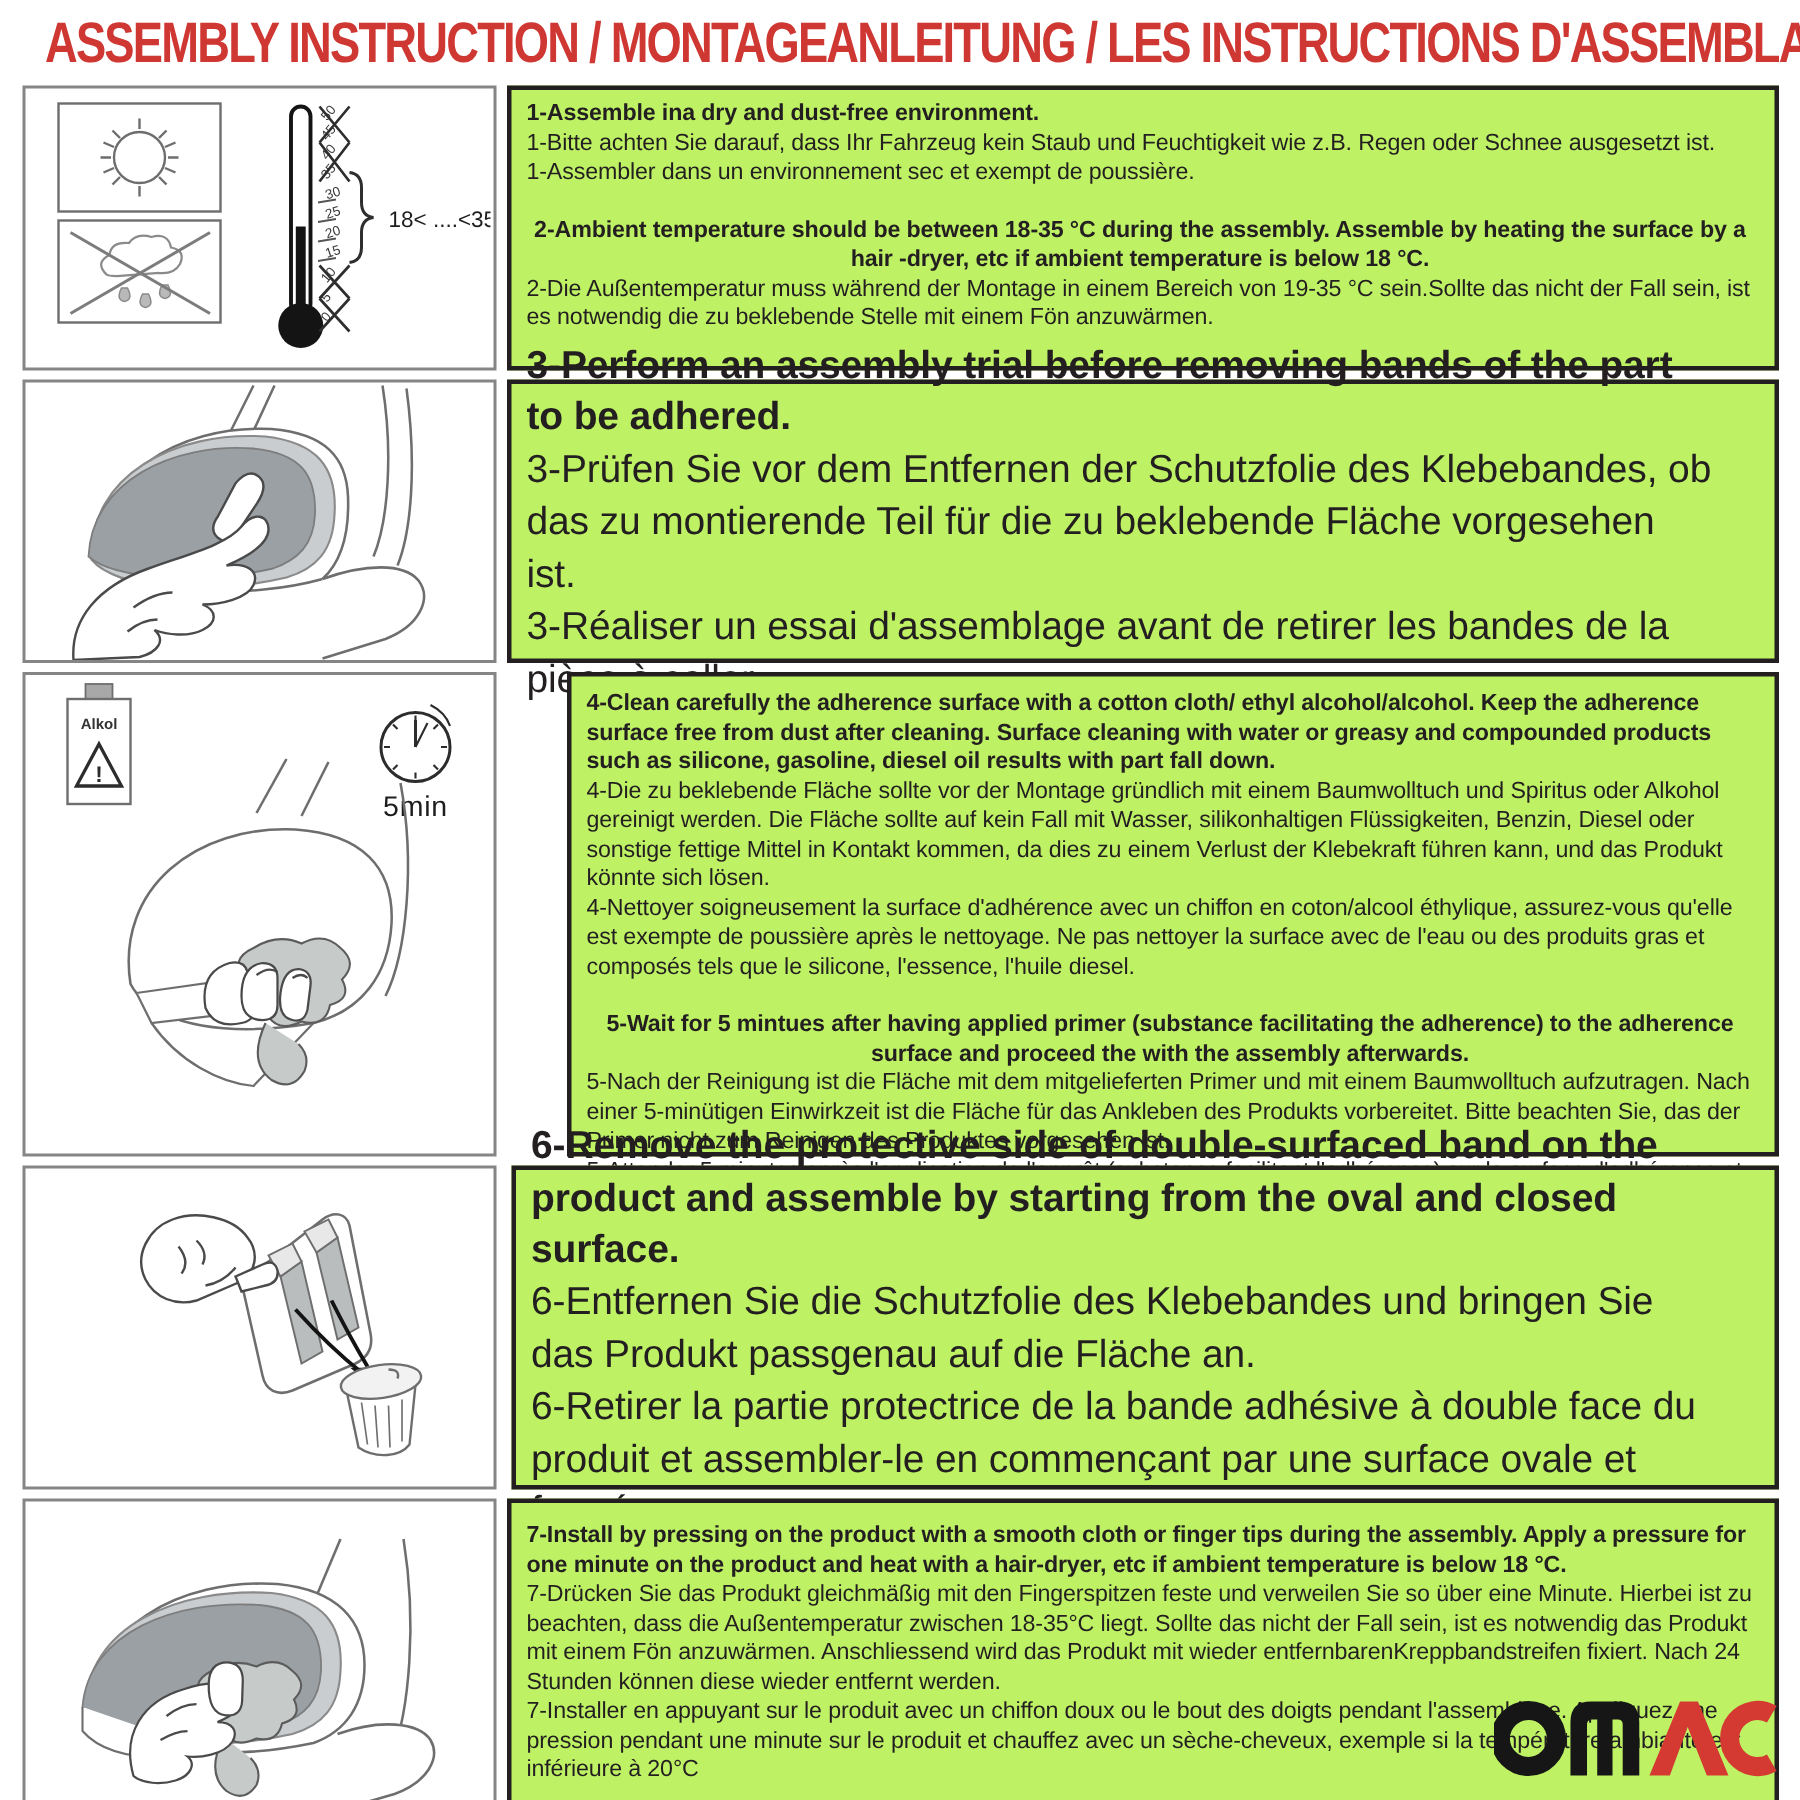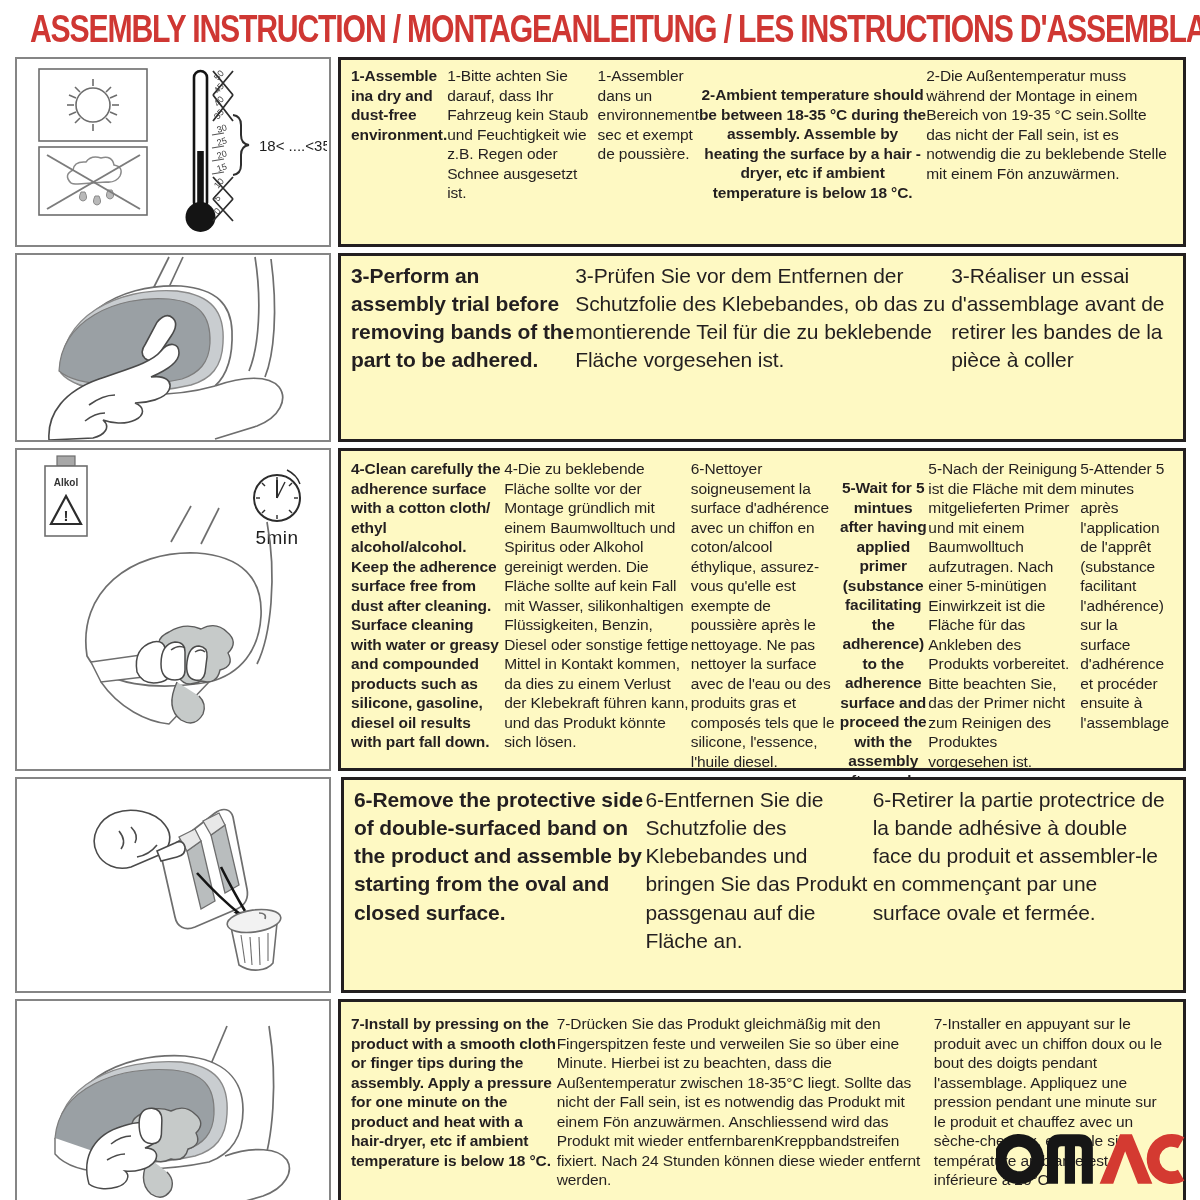--- a/index.html
+++ b/index.html
@@ -10,29 +10,29 @@
     font-size:38px;font-weight:700;letter-spacing:-1.5px;color:#cf3733;
     transform:scaleX(0.795);transform-origin:left top;white-space:nowrap;
   }
   .rows{position:absolute;left:15px;top:57px;width:1171px;}
   .row{display:flex;gap:7px;margin-bottom:6px;}
   .illus{
     width:312px;flex:0 0 312px;background:#fff;border:2px solid #858585;
     display:flex;align-items:center;justify-content:center;overflow:hidden;
   }
   .txt{
-    flex:1;background:#fef9c3;border:3px solid #231f20;
+    flex:1;background:#bef264;border:3px solid #231f20;
     padding:6px 14px 6px 10px;box-sizing:border-box;
-    display:flex;
+    display:flex;flex-direction:column;
   }
   .vcenter{justify-content:center;}
   .txt p{margin:0;font-size:15.5px;line-height:1.26;letter-spacing:-0.1px;}
   .txt p.b{font-weight:700;}
   .txt p.gap{margin-top:19px;text-align:center;}
-  .txt.big p{font-size:21px;line-height:1.34;max-width:790px;}
+  .txt.big p{font-size:26px;line-height:1.34;max-width:790px;}
   .r1{height:190px;} .r2{height:189px;} .r3{height:323px;} .r4{height:216px;gap:10px;} .r5{height:233px;}
   .r5 .txt{padding-top:12px;}
   svg{display:block;}
   svg text{font-family:"Liberation Sans","DejaVu Sans",sans-serif;}
   .logo{position:absolute;right:12px;top:1128px;width:192px;height:62px;}
 </style>
 </head>
 <body>
 
 <div class="page">
@@ -205,24 +205,24 @@
             <g fill="#ffffff" stroke="#4a4a4a" stroke-width="1.5">
               <path d="M118,222 q-4,-24 16,-30 q10,-2 12,6 l4,22 q2,10 -8,12 q-18,4 -24,-10 z"></path>
               <path d="M142,214 q0,-20 14,-22 q10,0 10,10 l0,18 q0,10 -10,10 q-14,0 -14,-16 z"></path>
               <path d="M168,212 q2,-16 12,-16 q9,1 8,11 l-2,16 q-2,9 -10,7 q-10,-2 -8,-18 z"></path>
               <path d="M152,200 q8,-6 14,-2" fill="none"></path>
               <path d="M176,202 q6,-4 10,0" fill="none"></path>
             </g>
           </g>
         </svg>
       </div>
-      <div class="txt" style="padding-top:8px;">
+      <div class="txt" style="padding-top:8px;margin-left:40px;">
         <p class="b">4-Clean carefully the adherence surface with a cotton cloth/ ethyl alcohol/alcohol. Keep the adherence surface free from dust after cleaning. Surface cleaning with water or greasy and compounded products such as silicone, gasoline, diesel oil results with part fall down.</p>
         <p>4-Die zu beklebende Fläche sollte vor der Montage gründlich mit einem Baumwolltuch und Spiritus oder Alkohol gereinigt werden. Die Fläche sollte auf kein Fall mit Wasser, silikonhaltigen Flüssigkeiten, Benzin, Diesel oder sonstige fettige Mittel in Kontakt kommen, da dies zu einem Verlust der Klebekraft führen kann, und das Produkt könnte sich lösen.</p>
-        <p>6-Nettoyer soigneusement la surface d'adhérence avec un chiffon en coton/alcool éthylique, assurez-vous qu'elle est exempte de poussière après le nettoyage. Ne pas nettoyer la surface avec de l'eau ou des produits gras et composés tels que le silicone, l'essence, l'huile diesel.</p>
+        <p>4-Nettoyer soigneusement la surface d'adhérence avec un chiffon en coton/alcool éthylique, assurez-vous qu'elle est exempte de poussière après le nettoyage. Ne pas nettoyer la surface avec de l'eau ou des produits gras et composés tels que le silicone, l'essence, l'huile diesel.</p>
         <p class="b gap">5-Wait for 5 mintues after having applied primer (substance facilitating the adherence) to the adherence surface and proceed the with the assembly afterwards.</p>
         <p>5-Nach der Reinigung ist die Fläche mit dem mitgelieferten Primer und mit einem Baumwolltuch aufzutragen. Nach einer 5-minütigen Einwirkzeit ist die Fläche für das Ankleben des Produkts vorbereitet. Bitte beachten Sie, das der Primer nicht zum Reinigen des Produktes vorgesehen ist.</p>
         <p>5-Attender 5 minutes après l'application de l'apprêt (substance facilitant l'adhérence) sur la surface d'adhérence et procéder ensuite à l'assemblage</p>
       </div>
     </div>
 
     <div class="row r4">
       <div class="illus">
         <svg width="308" height="185" viewBox="0 0 308 185">
 

